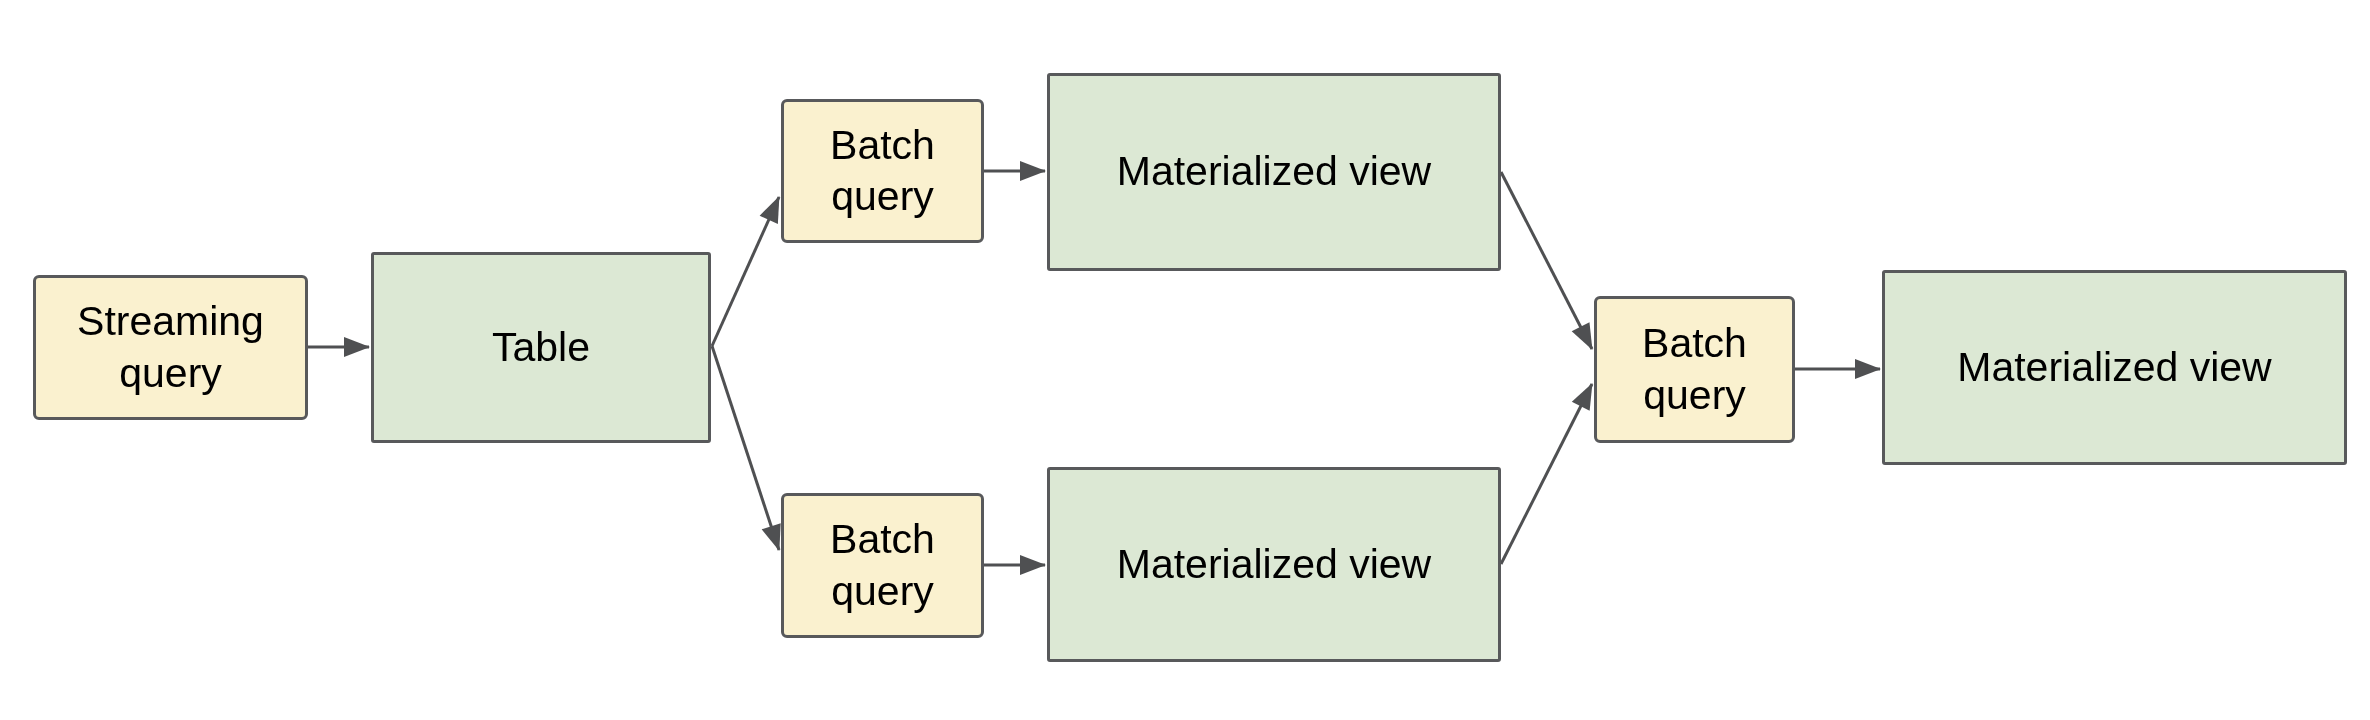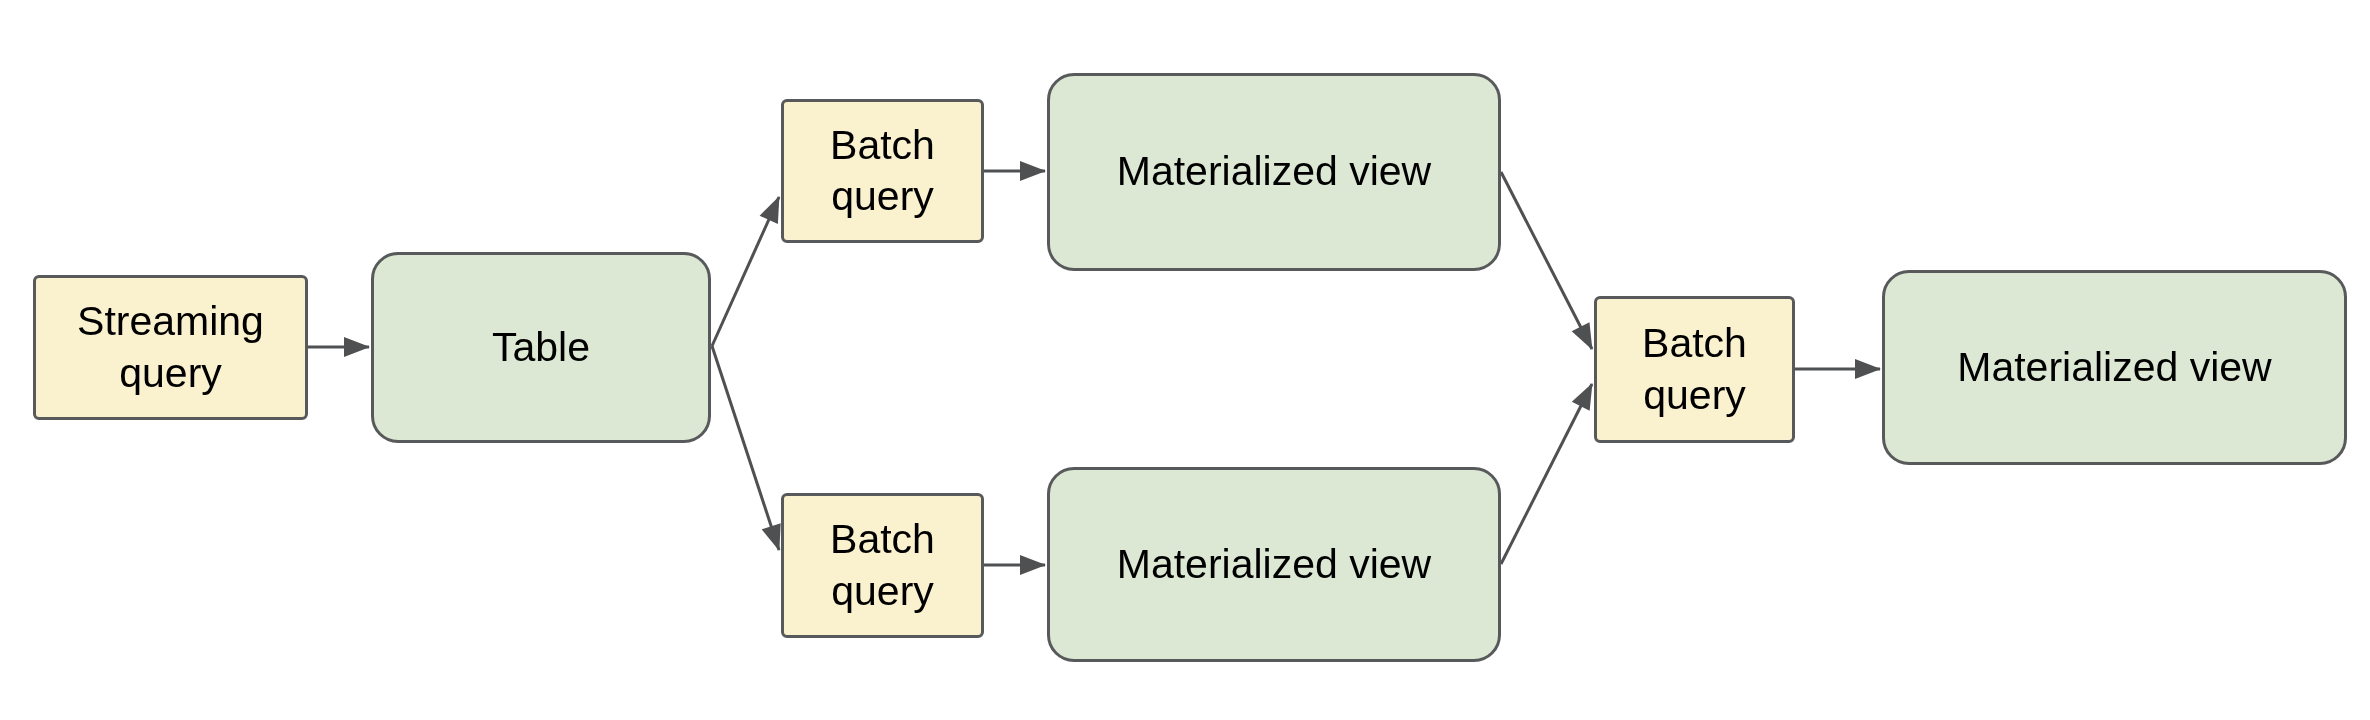--- a/index.html
+++ b/index.html
@@ -34,21 +34,21 @@
     font-size: 41px;
     line-height: 1.25;
     padding: 4px 10px;
   }
   .node.query {
     background: #faf1cf;
     border-radius: 6px;
   }
   .node.data {
     background: #dce8d4;
-    border-radius: 27px;
+    border-radius: 3px;
   }
   
   #node-streaming-query      { left:   33px; top: 275px; width: 275px; height: 145px; }
   #node-table                { left:  371px; top: 252px; width: 340px; height: 191px; }
   #node-batch-query-top      { left:  781px; top:  99px; width: 203px; height: 144px; }
   #node-mv-top               { left: 1047px; top:  73px; width: 454px; height: 198px; }
   #node-batch-query-bottom   { left:  781px; top: 493px; width: 203px; height: 145px; }
   #node-mv-bottom            { left: 1047px; top: 467px; width: 454px; height: 195px; }
   #node-batch-query-right    { left: 1594px; top: 296px; width: 201px; height: 147px; }
   #node-mv-right             { left: 1882px; top: 270px; width: 465px; height: 195px; }

